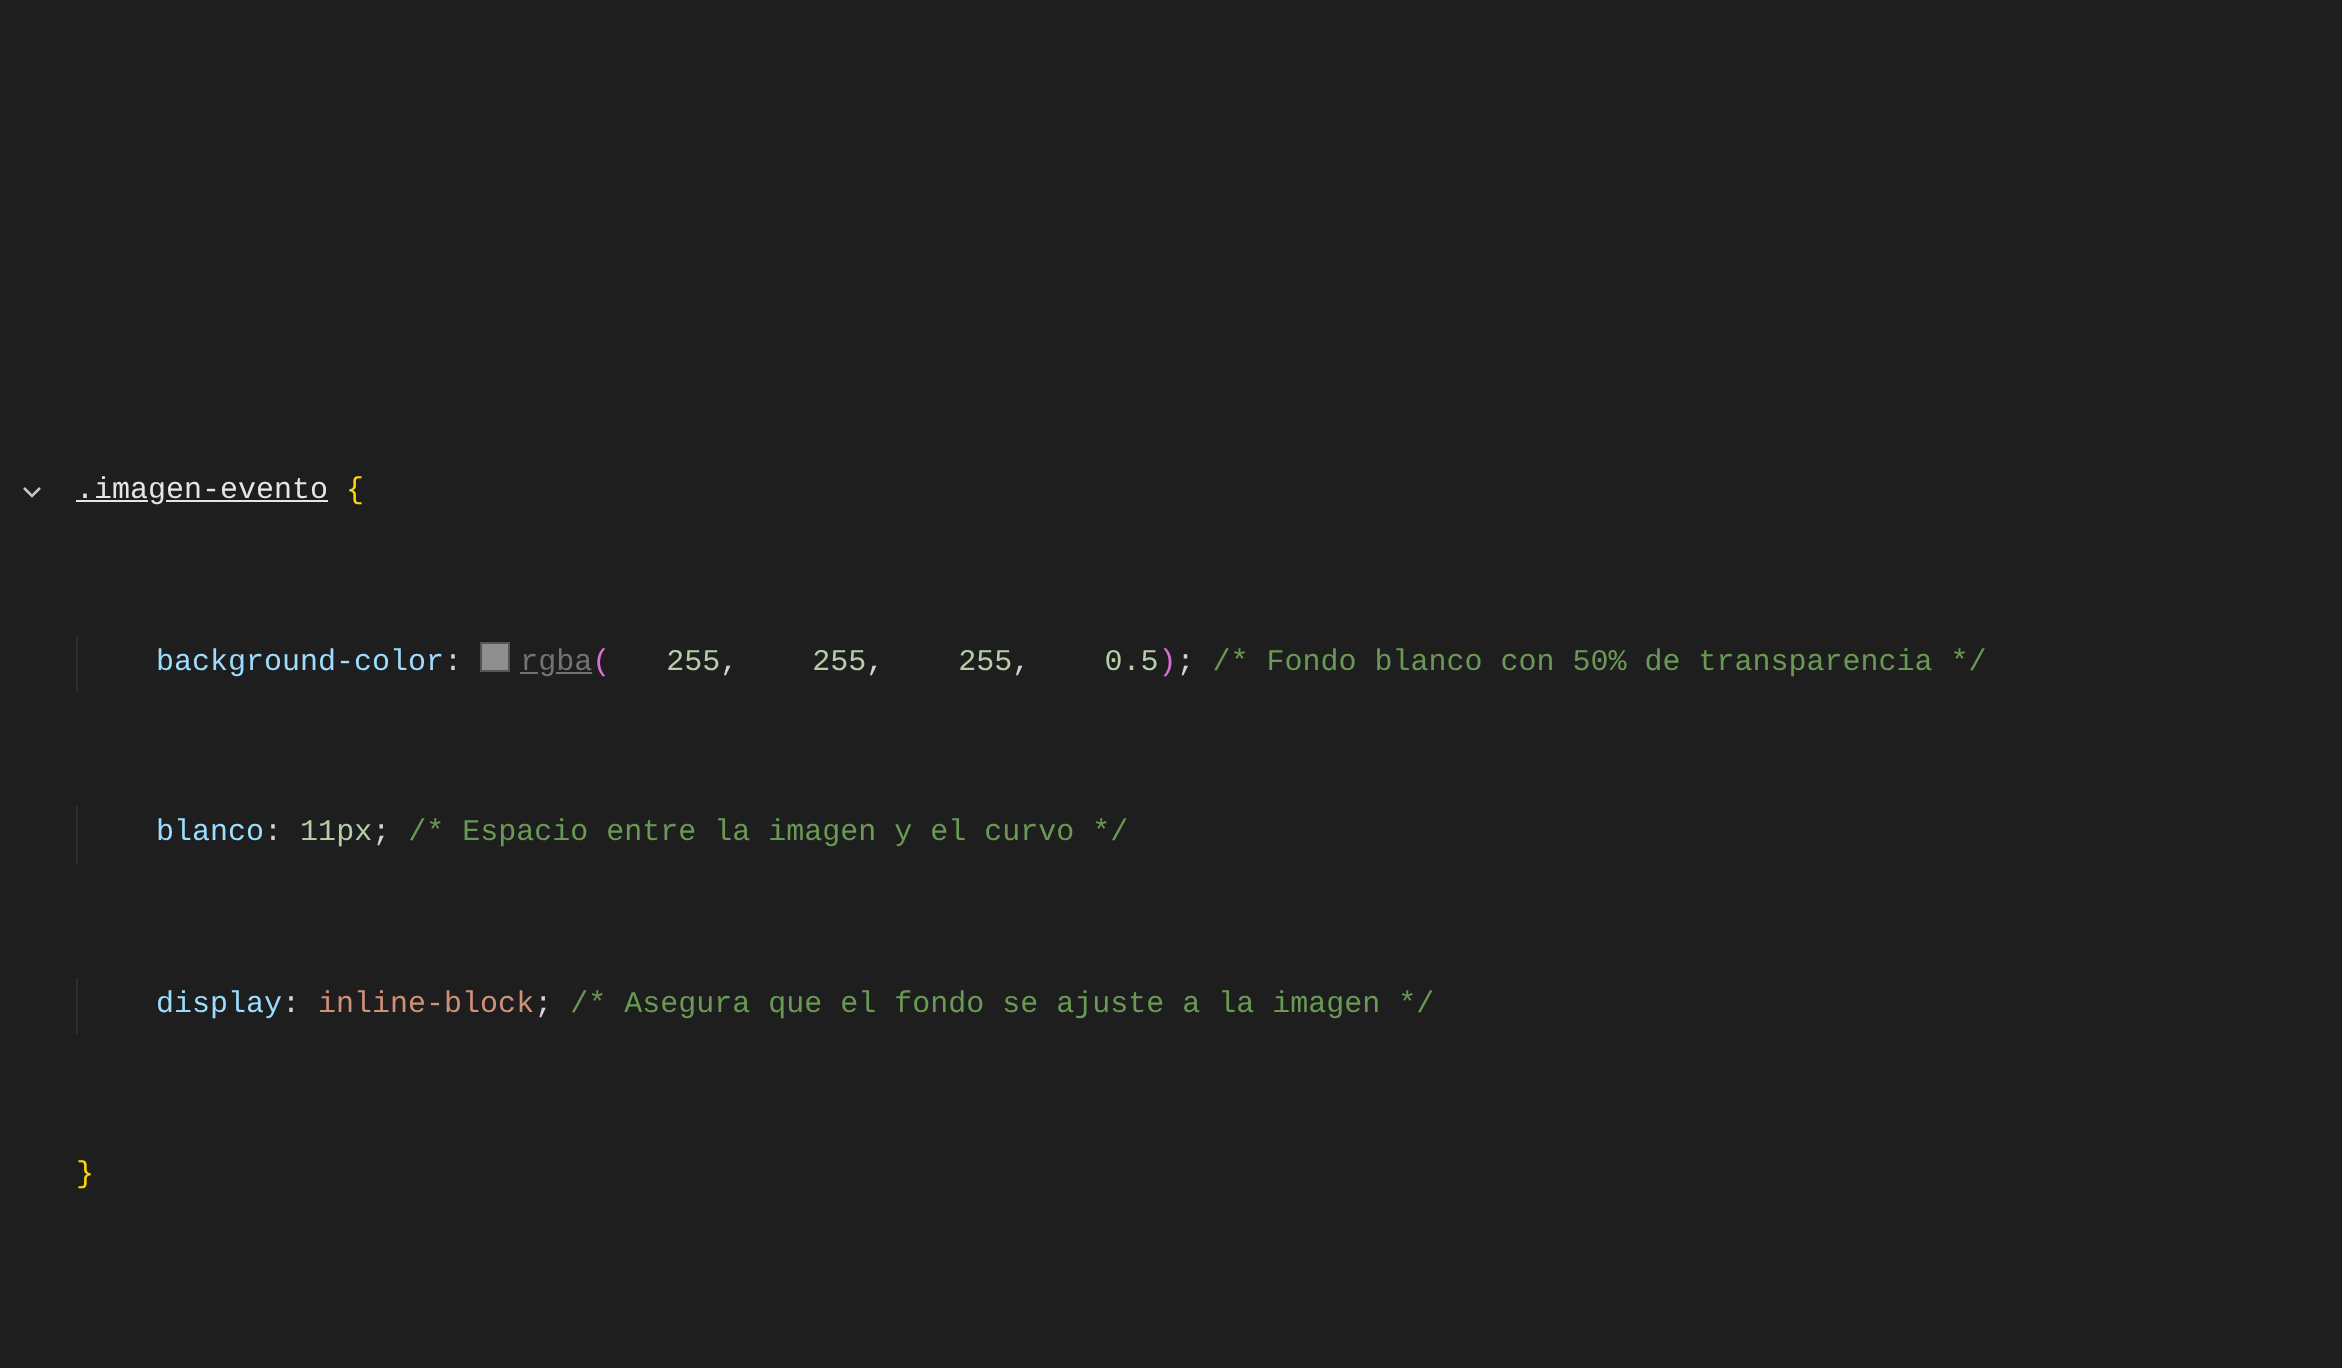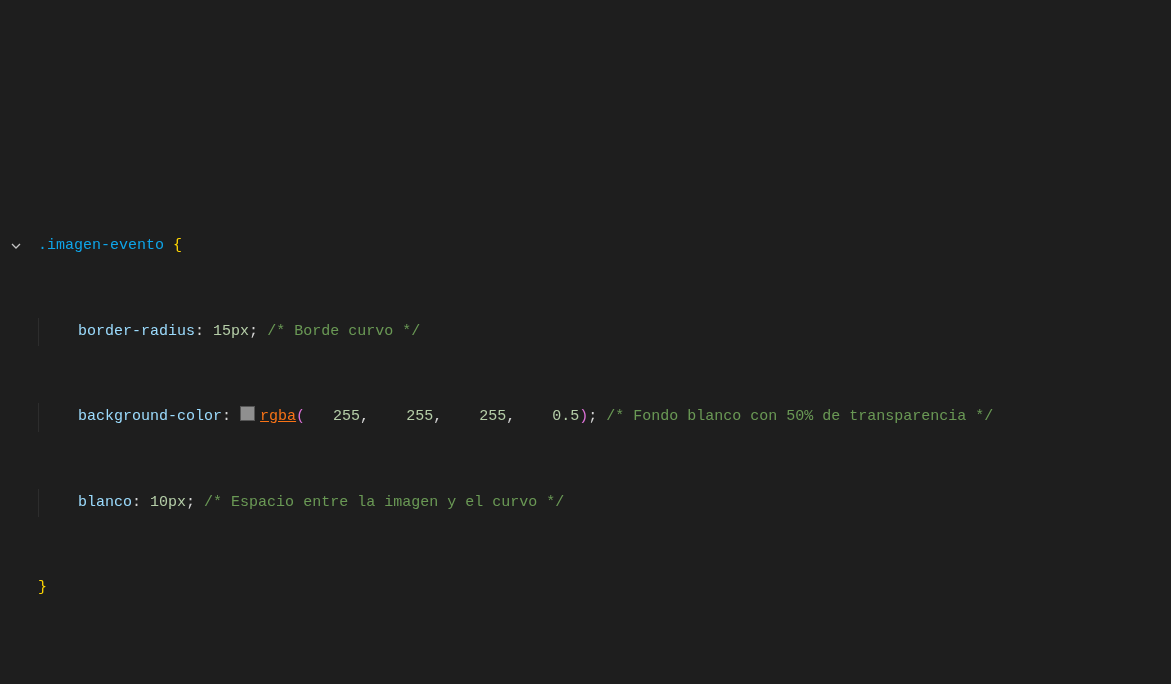--- a/index.html
+++ b/index.html
@@ -42,57 +42,57 @@
   .swatch {
     display: inline-block;
     width: 13px;
     height: 13px;
     border: 1px solid #555;
     margin-right: 5px;
     vertical-align: -1px;
   }
 
   
-  .sel   { color: #0ea5e9; } 
+  .sel   { color: #e5e5e5; text-decoration: underline; } 
   .brace { color: #ffd602; } 
   .prop  { color: #9cdcfe; } 
   .punct { color: #d4d4d4; }
   .num   { color: #b5cea8; }
   .numc  { color: #b5cea8; margin-left: 28px; } 
   .unit  { color: #b5cea8; }
   .kw    { color: #ce9178; } 
-  .func  { color: #f97316; text-decoration: underline; } 
+  .func  { color: #737373; text-decoration: underline; } 
   .paren { color: #da70d6; } 
   .comm  { color: #6a9955; }
 </style>
 </head>
 <body>
 
 
 
 <div class="editor">
 
   
   <div class="line">
     <span class="gutter"><span class="chev"><svg width="12" height="12" viewBox="0 0 12 12">
             <path d="M2 4 L6 8 L10 4" stroke="#c5c5c5" stroke-width="1.3" fill="none"></path>
           </svg></span></span>
     <span class="code"><span class="sel">.imagen-evento</span><span class="punct"> </span><span class="brace">{</span></span>
   </div>
   <div class="line">
     <span class="gutter"></span>
-    <span class="code indent1"><span class="prop">border-radius</span><span class="punct">:</span><span class="punct"> </span><span class="num">15</span><span class="unit">px</span><span class="punct">;</span><span class="punct"> </span><span class="comm">/* Borde curvo */</span></span>
-  </div>
-  <div class="line">
-    <span class="gutter"></span>
     <span class="code indent1"><span class="prop">background-color</span><span class="punct">:</span><span class="punct"> </span><span class="swatch" style="background:rgba(255,255,255,0.5)"></span><span class="func">rgba</span><span class="paren">(</span><span class="numc">255</span><span class="punct">, </span><span class="numc">255</span><span class="punct">, </span><span class="numc">255</span><span class="punct">, </span><span class="numc">0.5</span><span class="paren">)</span><span class="punct">;</span><span class="punct"> </span><span class="comm">/* Fondo blanco con 50% de transparencia */</span></span>
   </div>
   <div class="line">
     <span class="gutter"></span>
-    <span class="code indent1"><span class="prop">blanco</span><span class="punct">:</span><span class="punct"> </span><span class="num">10</span><span class="unit">px</span><span class="punct">;</span><span class="punct"> </span><span class="comm">/* Espacio entre la imagen y el curvo */</span></span>
+    <span class="code indent1"><span class="prop">blanco</span><span class="punct">:</span><span class="punct"> </span><span class="num">11</span><span class="unit">px</span><span class="punct">;</span><span class="punct"> </span><span class="comm">/* Espacio entre la imagen y el curvo */</span></span>
+  </div>
+  <div class="line">
+    <span class="gutter"></span>
+    <span class="code indent1"><span class="prop">display</span><span class="punct">:</span><span class="punct"> </span><span class="kw">inline-block</span><span class="punct">;</span><span class="punct"> </span><span class="comm">/* Asegura que el fondo se ajuste a la imagen */</span></span>
   </div>
   <div class="line">
     <span class="gutter"></span>
     <span class="code"><span class="brace">}</span></span>
   </div>
 
   
   
   
   

